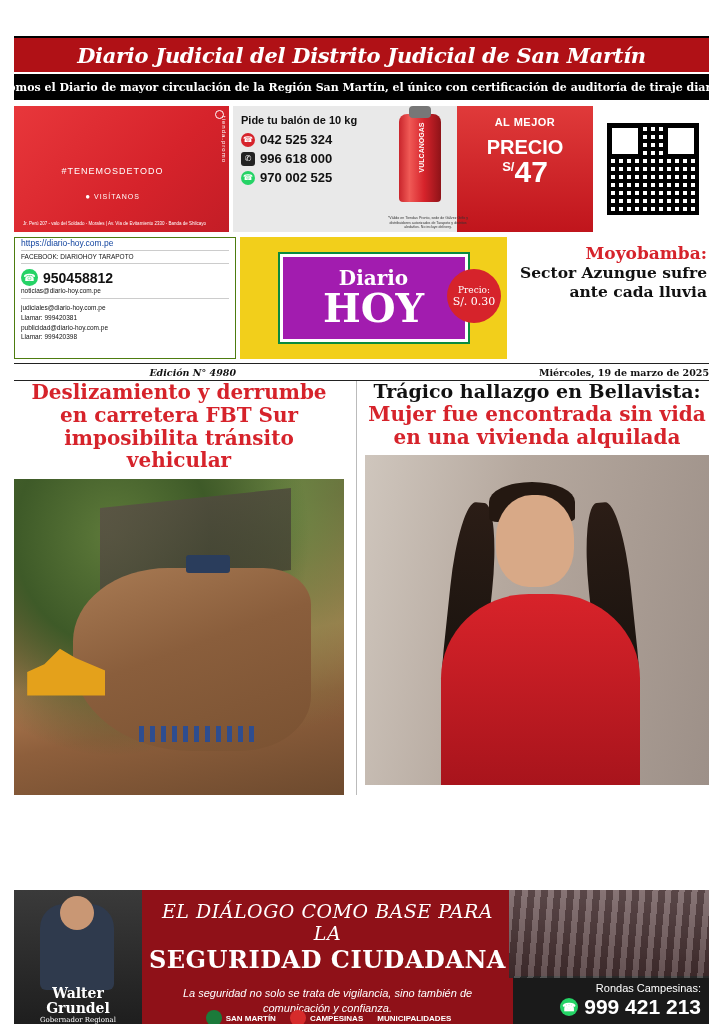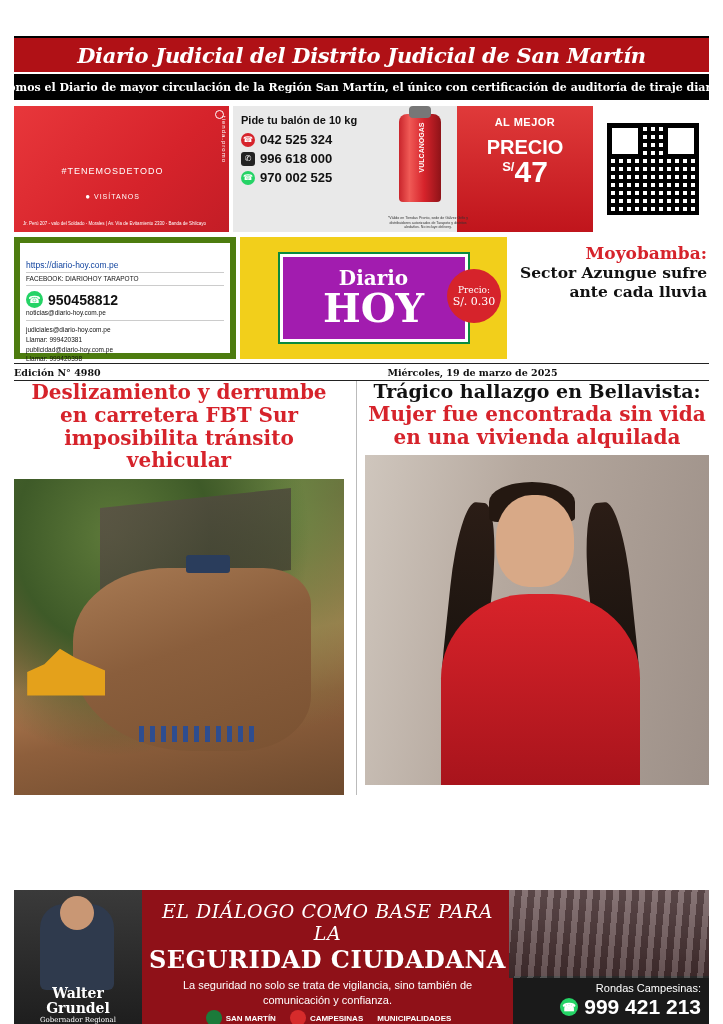--- a/index.html
+++ b/index.html
@@ -241,22 +241,22 @@
 
   
   .logorow {
     margin-top: 5px;
     height: 122px;
     display: flex;
     gap: 4px;
   }
   .contact-box {
     width: 222px;
-    border: 6px solid #4d7c0f;
-    padding: 17px 6px;
+    border: 1px solid #4d7c0f;
+    padding: 0 6px;
     box-sizing: border-box;
     font-size: 7.5px;
     color: #111;
     position: relative;
   }
   .contact-box .url {
     font-size: 8.5px;
     color: #1446a0;
     border-bottom: 1px solid #ccc;
     padding-bottom: 2px;
@@ -363,22 +363,22 @@
     height: 16px;
     border-top: 1px solid #222;
     border-bottom: 1px solid #222;
     display: flex;
     align-items: center;
     font-family: "DejaVu Serif", serif;
     font-size: 9.5px;
     font-weight: bold;
     color: #111;
   }
-  .ed-left { width: 222px; text-align: left; }
-  .ed-right { flex: 1; text-align: center; }
+  .ed-left { width: 222px; text-align: right; font-style: italic; }
+  .ed-right { flex: 1; text-align: right; }
 
   
   .headlines {
     display: flex;
     gap: 12px;
     height: 414px;
   }
   .col {
     position: relative;
   }
@@ -552,21 +552,22 @@
   }
   .ba-t2 {
     font-family: "DejaVu Serif", serif;
     font-weight: bold;
     font-size: 24px;
     letter-spacing: .5px;
     margin-top: 1px;
   }
   .ba-t3 {
     font-size: 11px;
-    margin-top: 4px;
+    font-style: italic;
+    margin-top: 12px;
     line-height: 1.35;
   }
   .ba-logos {
     position: absolute;
     left: 134px;
     bottom: 4px;
     right: 200px;
     display: flex;
     align-items: center;
     justify-content: center;

